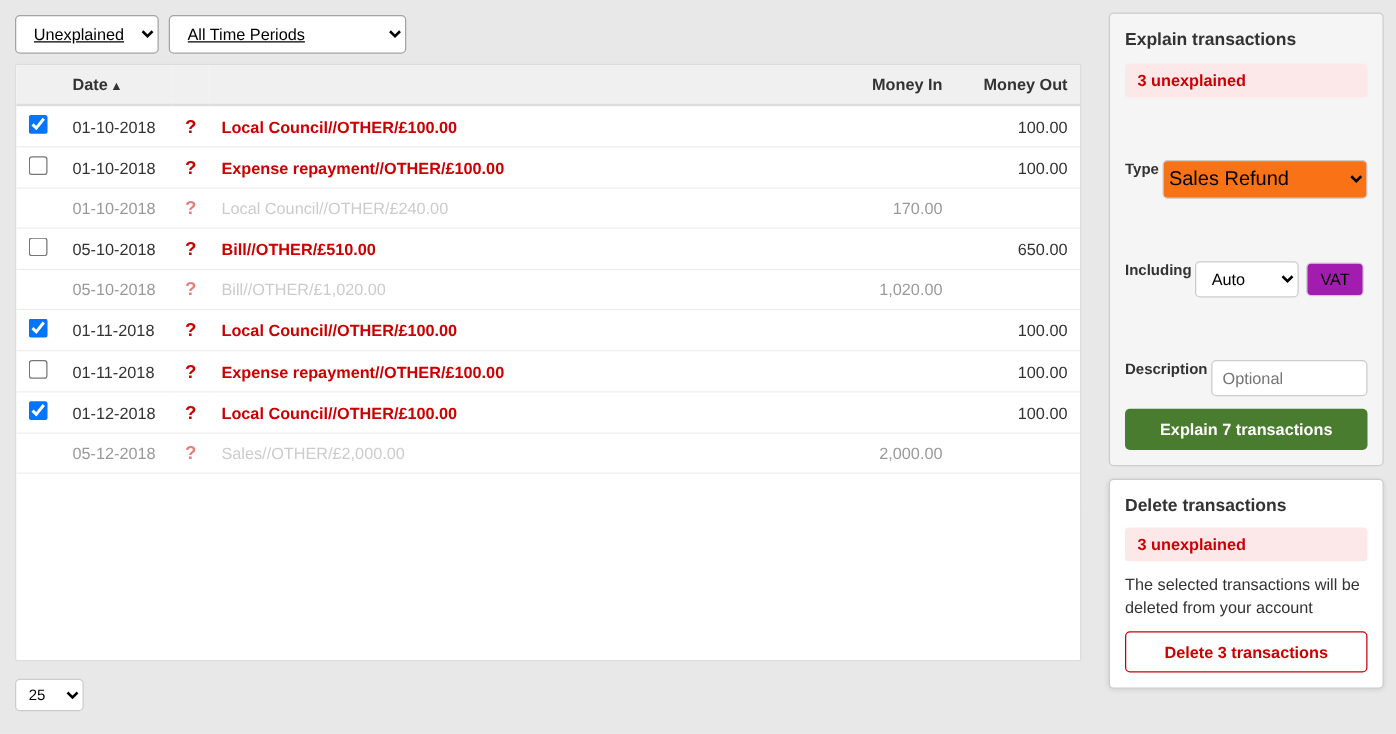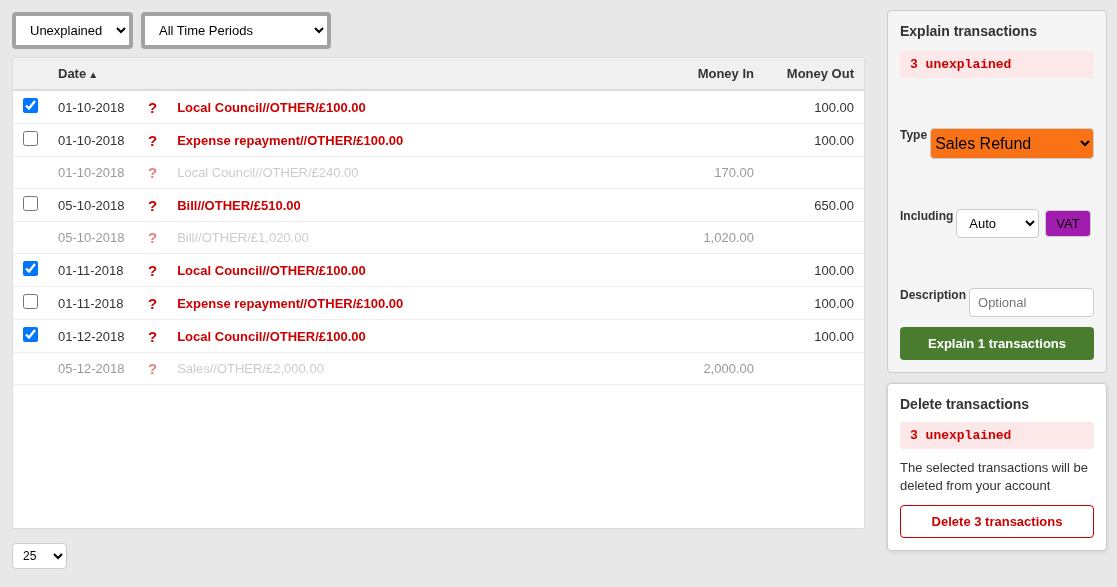--- a/index.html
+++ b/index.html
@@ -24,26 +24,27 @@
     }
 
     .filters-row {
       display: flex;
       gap: 8px;
       align-items: center;
     }
 
     .filter-select {
       padding: 6px 10px;
-      border: 4px solid #a3a3a3;
+      border: 1px solid #a3a3a3;
       border-radius: 4px;
       background: white;
       font-size: 13px;
       cursor: pointer;
       appearance: auto;
+      text-decoration: underline;
     }
 
     .table-container {
       background: white;
       border: 1px solid #ddd;
       border-radius: 2px;
       flex: 1;
       overflow: hidden;
     }
 
@@ -162,21 +163,20 @@
       margin-bottom: 2px;
     }
 
     .unexplained-badge {
       background: #fce8e8;
       color: #cc0000;
       padding: 6px 10px;
       border-radius: 3px;
       font-size: 13px;
       font-weight: 600;
-      font-family: Liberation Mono, monospace;
     }
 
     .field-label {
       font-size: 12px;
       font-weight: 600;
       color: #333;
       margin-bottom: 3px;
     }
 
     .field-group {
@@ -429,21 +429,21 @@
         </select>
         <button class="vat-button">VAT</button>
       </div>
     </div>
 
     <div class="field-group">
       <div class="field-label">Description</div>
       <input class="description-input" type="text" placeholder="Optional" style="">
     </div>
 
-    <button class="explain-button">Explain 1 transactions</button>
+    <button class="explain-button">Explain 7 transactions</button>
   </div>
 
   <div class="delete-panel">
     <div class="delete-panel-title">Delete transactions</div>
     <div class="unexplained-badge">3 unexplained</div>
     <div class="delete-description">The selected transactions will be deleted from your account</div>
     <button class="delete-button">Delete 3 transactions</button>
   </div>
 </div>
 

